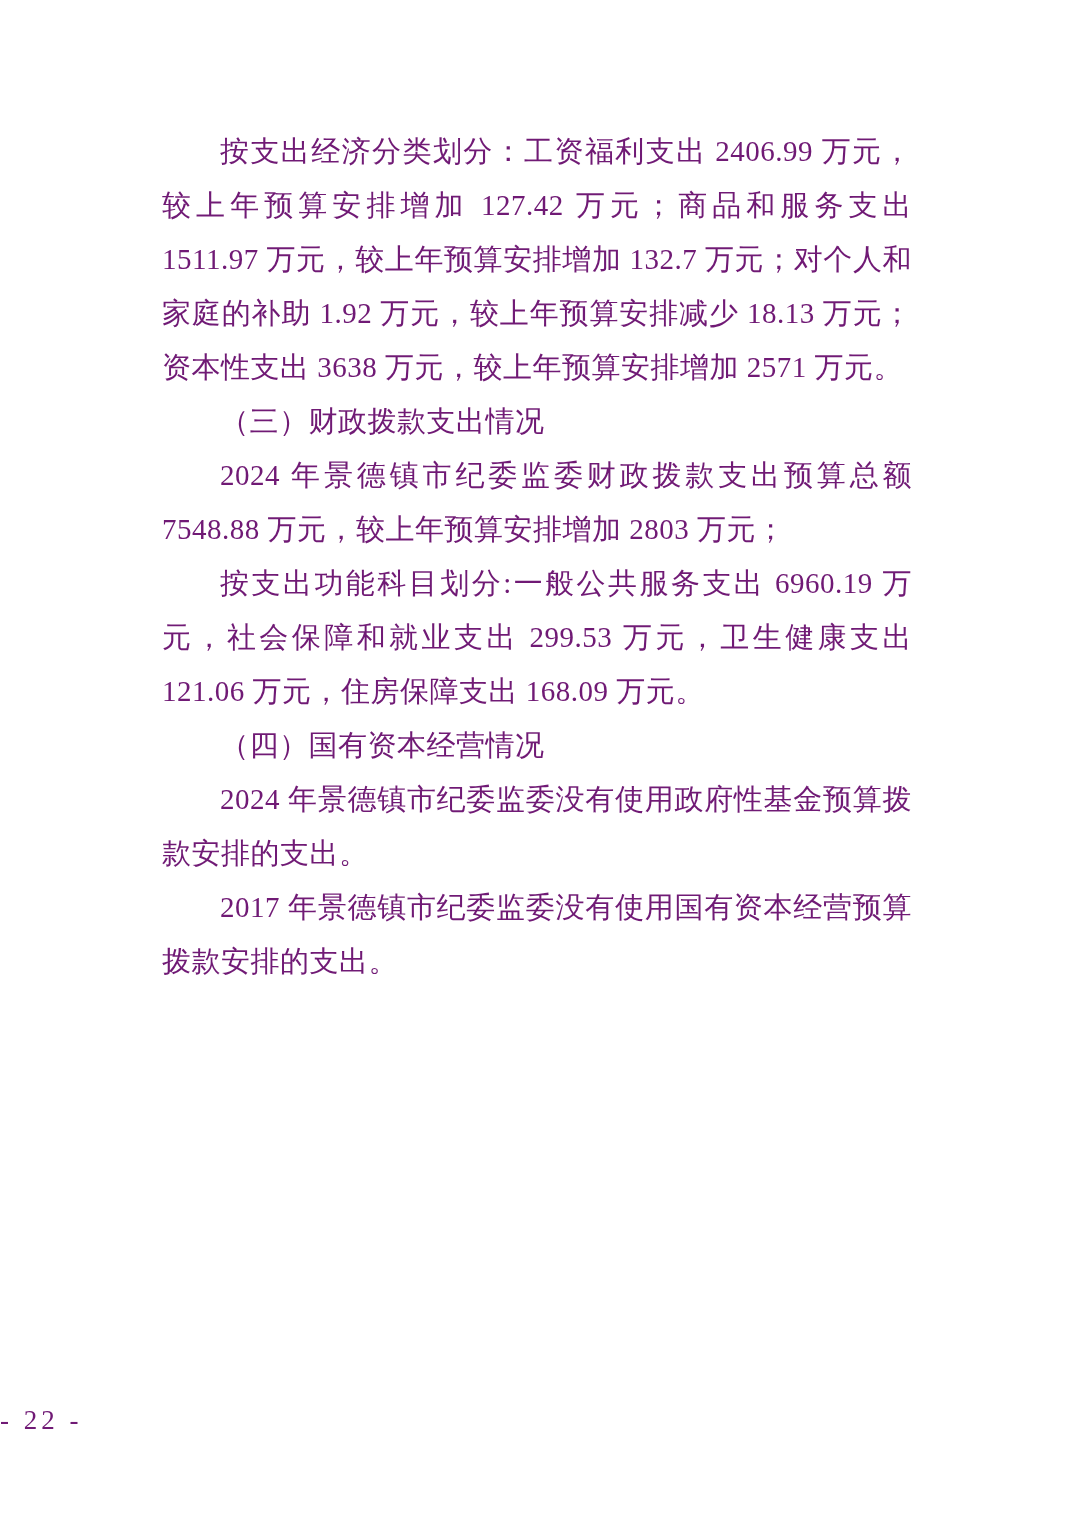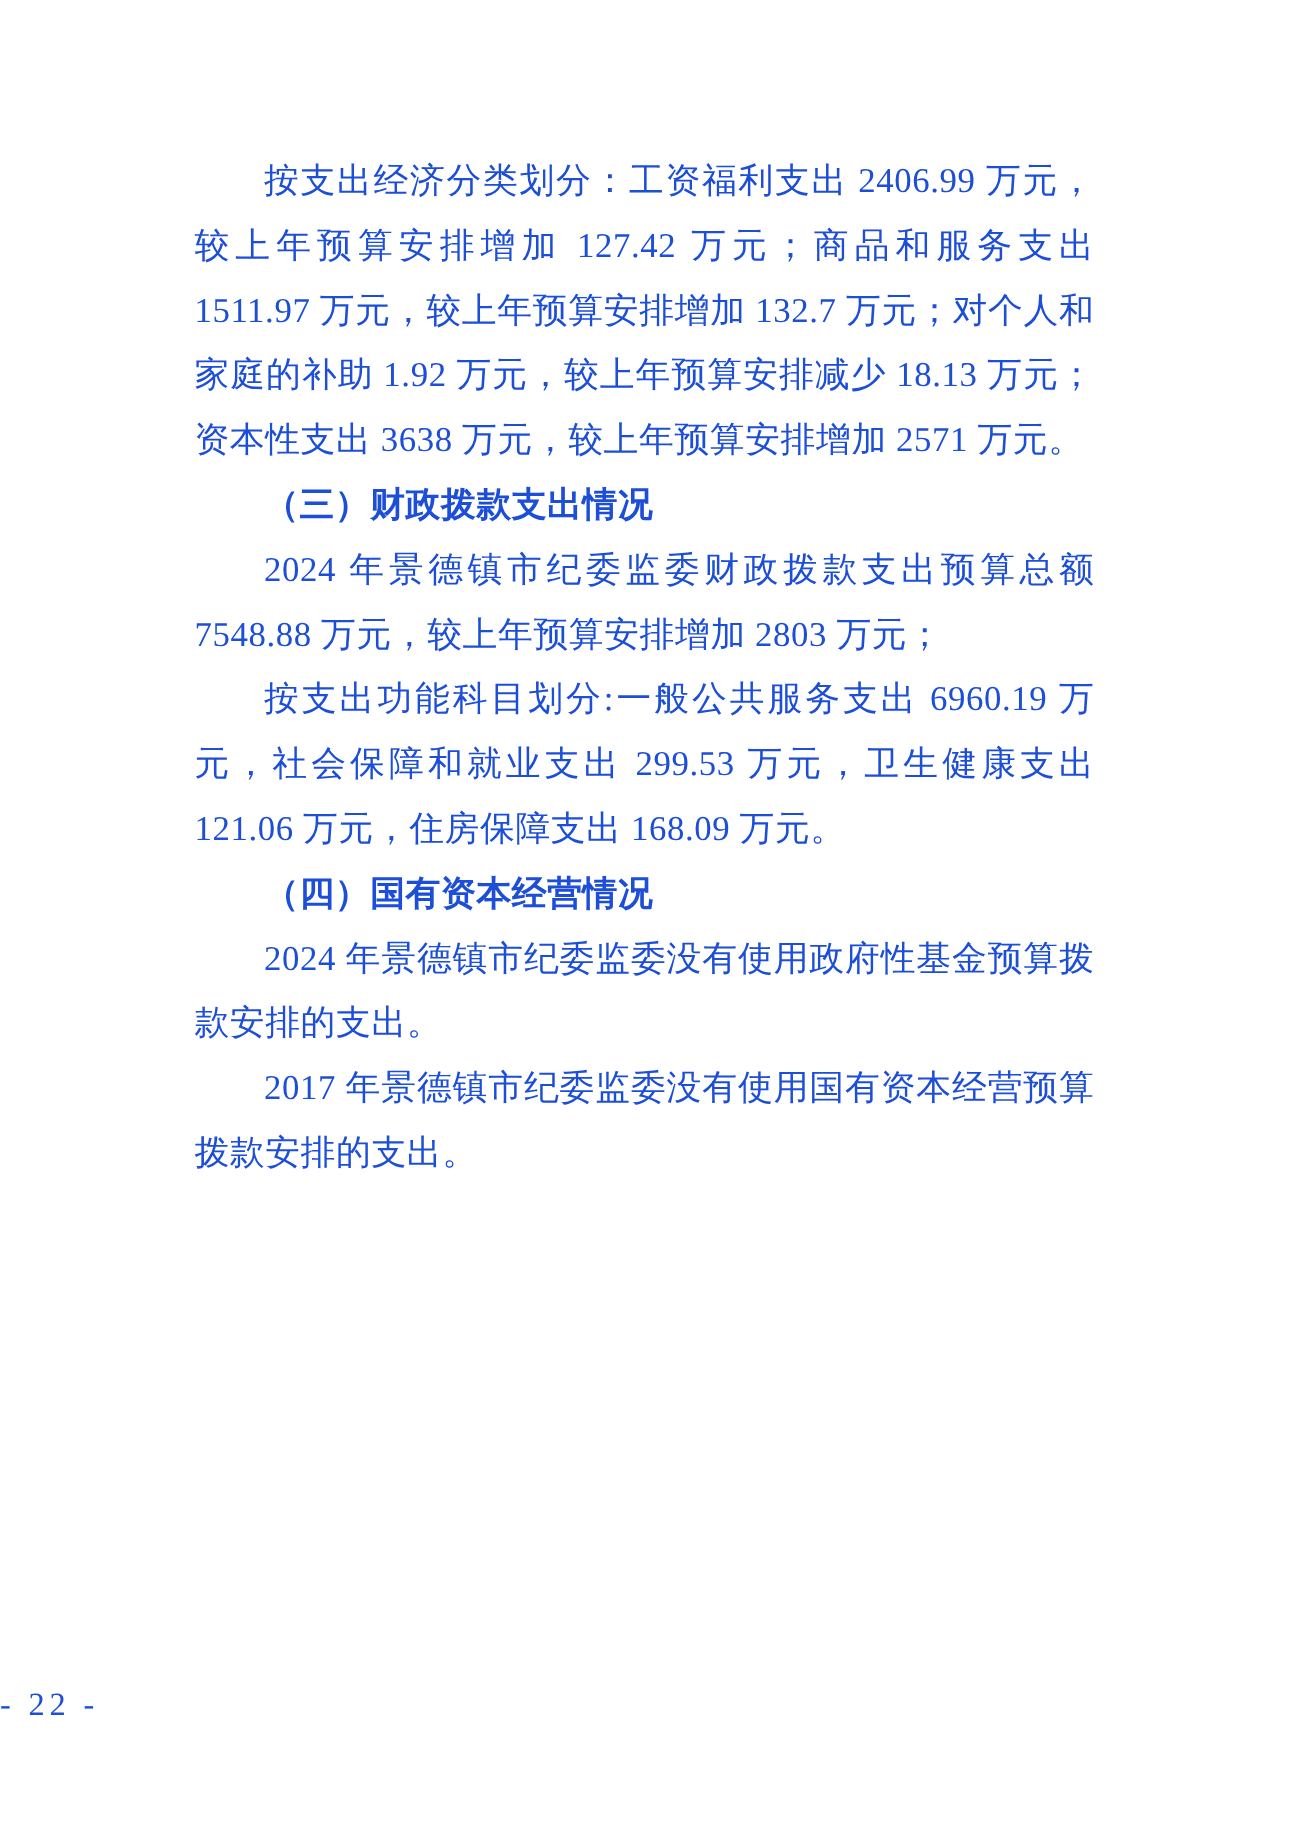--- a/index.html
+++ b/index.html
@@ -6,42 +6,42 @@
     margin: 0;
     padding: 0;
     background: #e8e8e8;
   }
   .page {
     position: relative;
     width: 1074px;
     height: 1520px;
     margin: 0 auto;
     background: #ffffff;
-    color: #1d4ed8;
+    color: #701a75;
     font-family: "Liberation Serif", serif;
     overflow: hidden;
   }
   .content {
     position: absolute;
     left: 162px;
     top: 124px;
     width: 750px;
     font-size: 29px;
     line-height: 54px;
     text-align: justify;
     text-justify: inter-ideograph;
     letter-spacing: 0.5px;
   }
   .content p {
     margin: 0;
     padding: 0;
     text-indent: 2em;
   }
   .content p.heading {
-    font-weight: bold;
+    font-weight: normal;
   }
   .footer {
     position: absolute;
     left: 0;
     top: 1400px;
     width: 100%;
     font-size: 27px;
     line-height: 40px;
     letter-spacing: 4px;
   }

